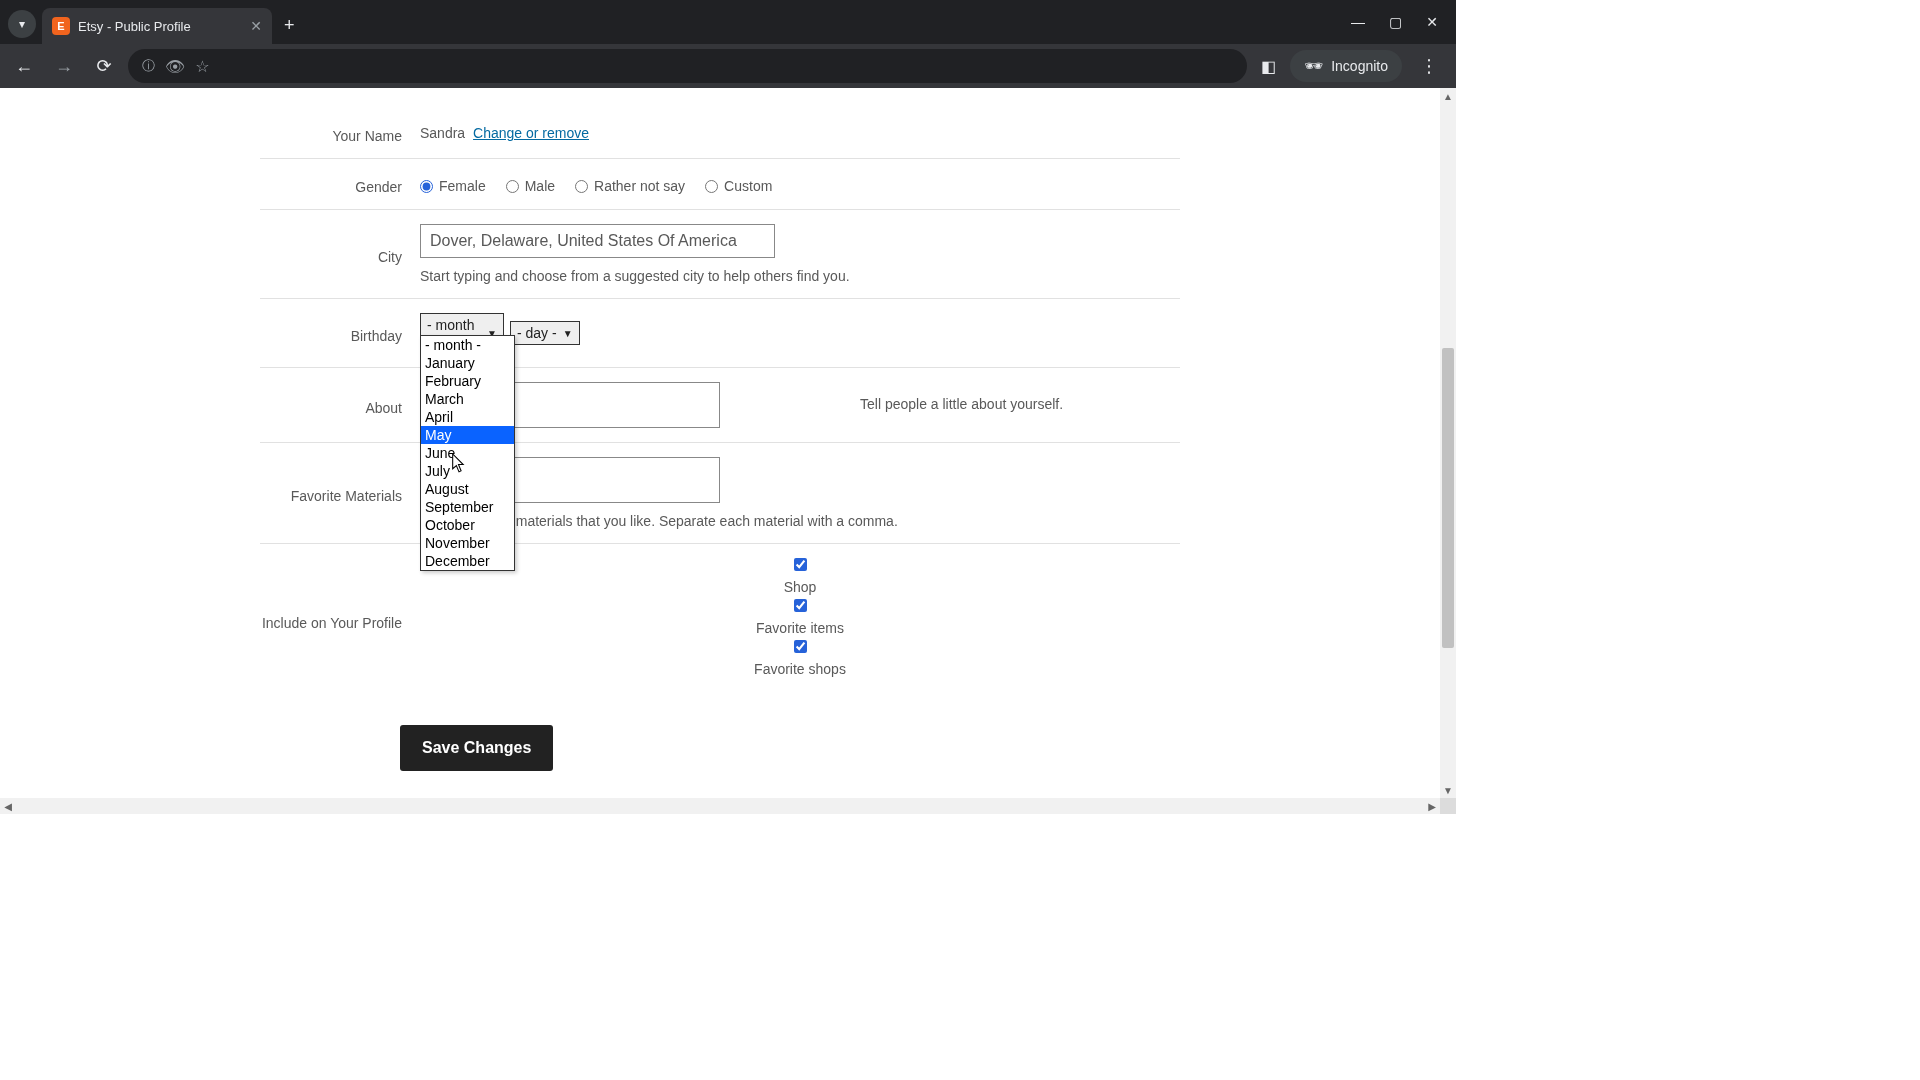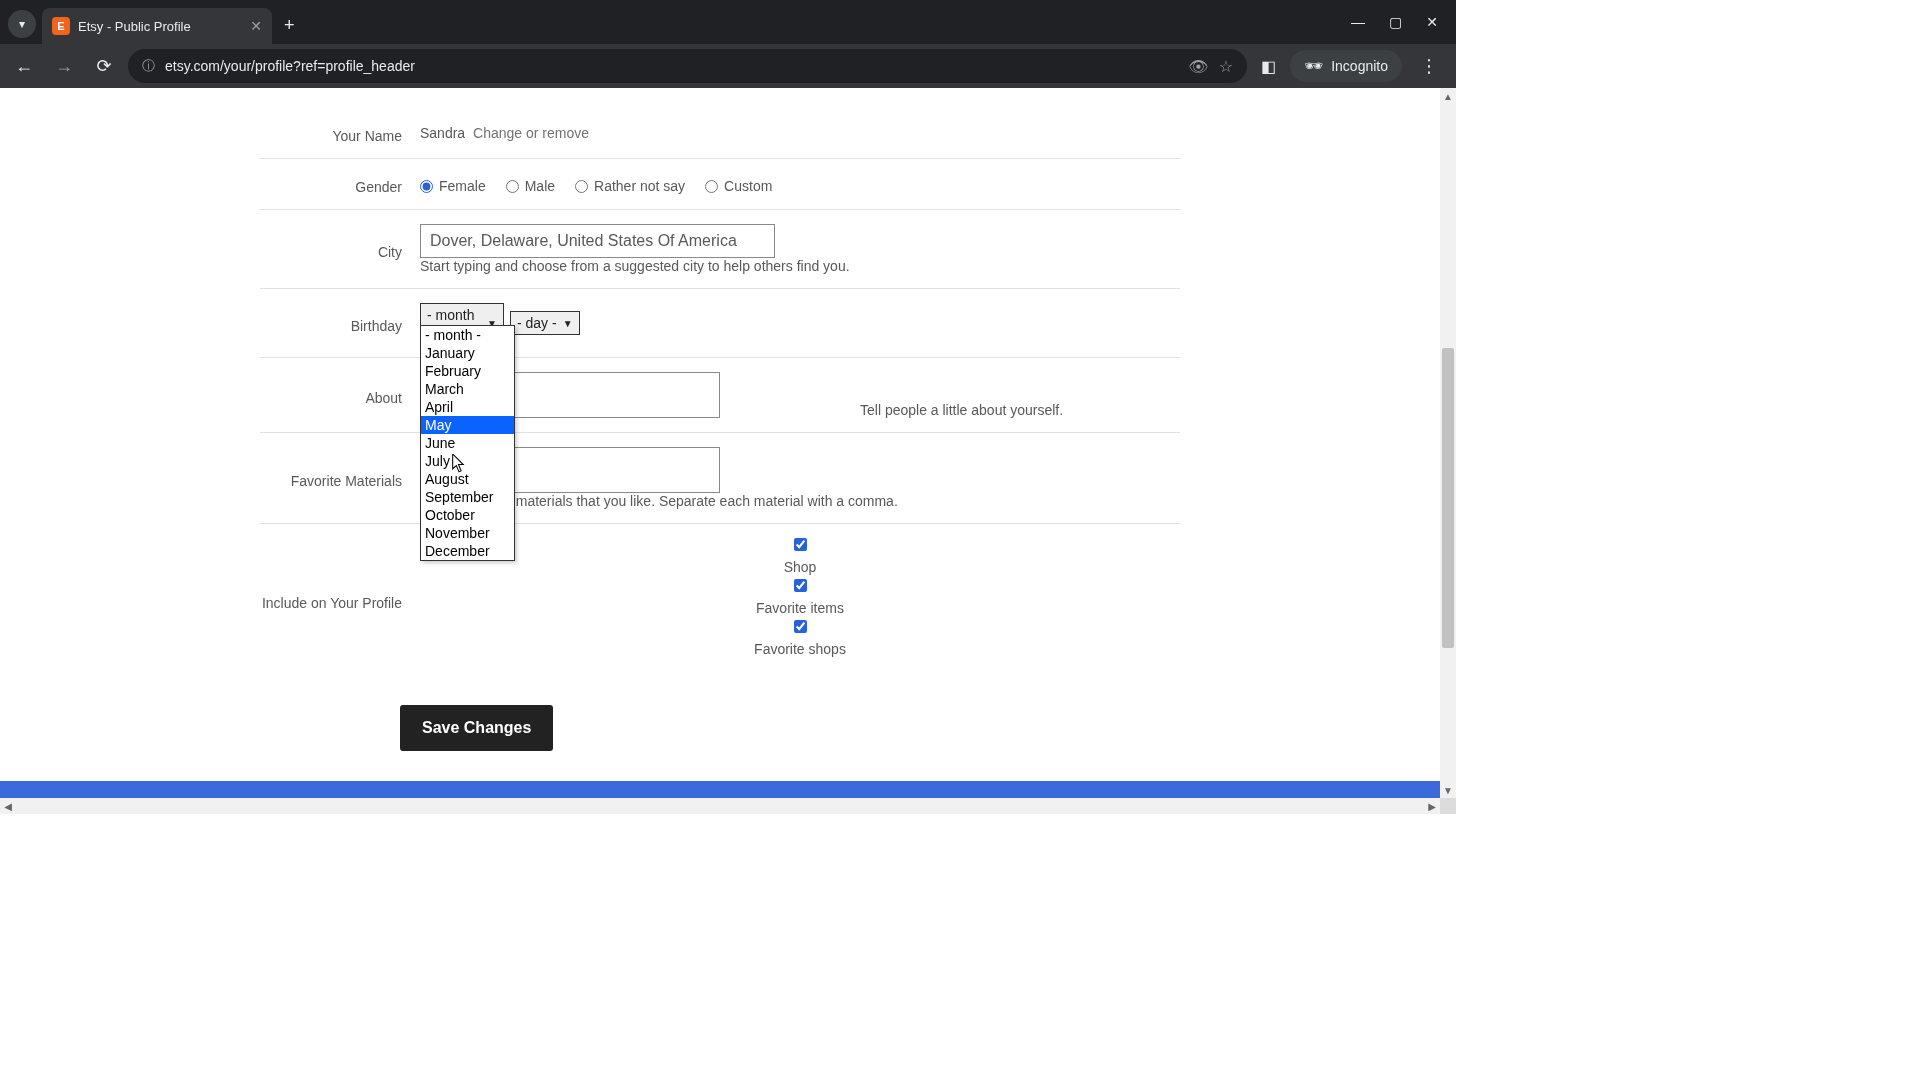--- a/index.html
+++ b/index.html
@@ -31,39 +31,39 @@
   
   .viewport { position: relative; height: 726px; background: #fff; overflow: hidden; }
   .page-scroll { position: absolute; top: 0; left: 0; right: 16px; bottom: 16px; overflow: hidden; }
   .content-card { width: 1000px; margin: 0 auto; background: #fff; padding: 20px 40px 0; }
   .form-row { display: flex; align-items: center; padding: 14px 0; border-top: 1px solid #e1e1e1; }
   .form-row.first { border-top: none; }
   .label-col { width: 160px; text-align: right; padding-right: 18px; padding-top: 6px; color: #595959; font-size: 14px; }
   .field-col { flex: 1; position: relative; }
 
   .name-val { color: #595959; margin-right: 4px; }
-  .change-link { color: #737373; cursor: pointer; }
+  .change-link { color: #0369a1; text-decoration: underline; cursor: pointer; }
 
   .radio-group { display: flex; gap: 20px; align-items: center; padding-top: 4px; }
   .radio-opt { display: flex; align-items: center; gap: 6px; color: #595959; cursor: pointer; }
   .radio-opt input { accent-color: #2662d9; cursor: pointer; }
 
   .text-input { border: 1px solid #888; padding: 7px 9px; font-size: 16px; color: #595959; width: 355px; background: #fff; }
-  .hint { color: #595959; font-size: 14px; }
+  .hint { color: #595959; font-size: 14px; margin-top: 10px; }
 
   .select-box { border: 1px solid #333; background: #efefef; padding: 3px 6px; font-size: 14px; display: inline-flex; align-items: center; gap: 6px; cursor: pointer; }
   .select-box .caret { font-size: 10px; }
   .selects-row { display: flex; gap: 6px; align-items: center; }
 
   .dropdown-list { position: absolute; top: 22px; left: 0; width: 95px; background: #fff; border: 1px solid #333; z-index: 100; box-shadow: 2px 2px 4px rgba(0,0,0,0.2); }
   .dropdown-list .opt { padding: 1px 4px; font-size: 14px; color: #000; cursor: pointer; white-space: nowrap; }
   .dropdown-list .opt.highlight { background: #0a63ff; color: #fff; }
 
   .textarea { border: 1px solid #888; width: 300px; height: 46px; background: #fff; }
-  .about-hint { position: absolute; left: 440px; top: 30px; color: #595959; font-size: 14px; }
+  .about-hint { position: absolute; left: 440px; top: 14px; color: #595959; font-size: 14px; }
 
   .check-row { display: flex; align-items: center; gap: 8px; color: #595959; margin-bottom: 4px; flex-direction: column; }
   .check-row input { accent-color: #2662d9; cursor: pointer; }
 
   .save-btn { background: #222; color: #fff; border: none; padding: 14px 22px; font-size: 16px; font-weight: bold; border-radius: 3px; cursor: pointer; margin: 30px 0 20px 140px; }
 
   .footer-band { height: 20px; background: #3b6bdb; margin-top: 10px; }
 
   
   .vscrollbar { position: absolute; right: 0; top: 0; width: 16px; bottom: 16px; background: #f1f1f1; }
@@ -97,21 +97,20 @@
       <span>✕</span>
     </div>
   </div>
 
   <div class="toolbar">
     <div class="nav-btn enabled">←</div>
     <div class="nav-btn">→</div>
     <div class="nav-btn enabled">⟳</div>
     <div class="addr-bar">
       <span class="secure">ⓘ</span>
-      <span class="url">etsy.com/your/profile?ref=profile_header</span>
       <span class="icon-right">👁</span>
       <span class="icon-right">☆</span>
     </div>
     <div class="ext-btn">◧</div>
     <div class="incog-pill">
       <span class="incog-icon">🕶</span>
       <span>Incognito</span>
     </div>
     <div class="menu-dots">⋮</div>
   </div>

